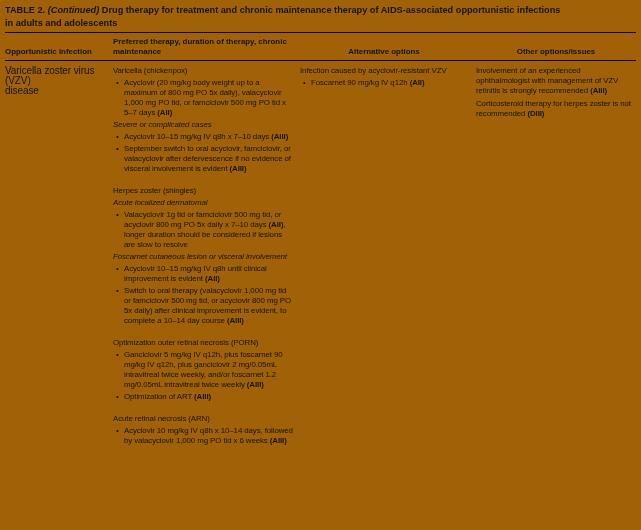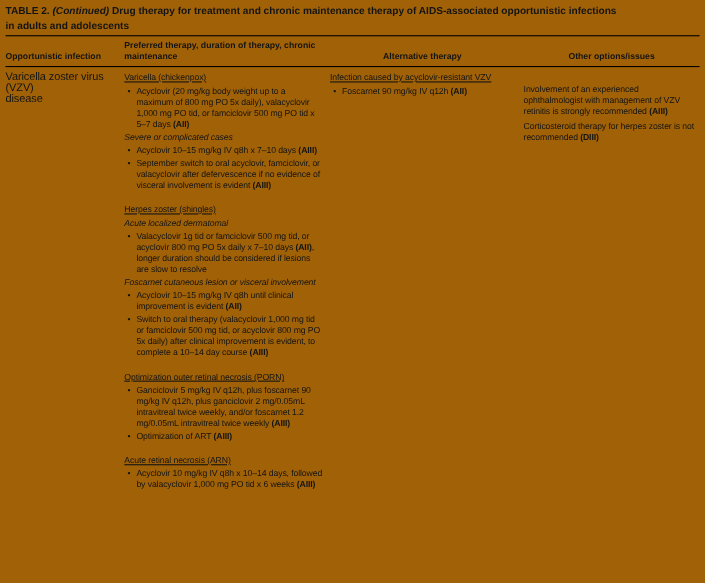--- a/index.html
+++ b/index.html
@@ -43,42 +43,42 @@
   .c1 { width:108px; box-sizing:border-box; padding-right:5px; }
   .c2 { width:187px; box-sizing:border-box; padding-right:6px; }
   .c3 { width:176px; box-sizing:border-box; padding-right:8px; }
   .c4 { width:160px; box-sizing:border-box; }
   .hdr .c3, .hdr .c4 { text-align:center; }
   .cell-infection { font-size:10px; white-space:pre-line; }
   
   .blk { margin-top:2px; }
   .blk:first-child { margin-top:0; }
   .blk.gap { margin-top:12px; }
-  .heading { text-decoration:underline; }
+  .heading { }
   .subheading { font-style:italic; }
   .bullet { position:relative; padding-left:11px; }
   .marker { position:absolute; left:3px; top:0; }
   .b { font-weight:bold; }
   .para { margin-top:3px; }
-  .para:first-child { margin-top:11px; }
+  .para:first-child { margin-top:0; }
 </style>
 </head>
 <body>
 
 <div class="page">
 
   <div class="title">
     <div><span>TABLE 2. </span><span class="it">(Continued)</span><span> Drug therapy for treatment and chronic maintenance therapy of AIDS-associated opportunistic infections</span></div>
     <div>in adults and adolescents</div>
   </div>
 
   <div class="hdr">
     <div class="c1">Opportunistic infection</div>
     <div class="c2">Preferred therapy, duration of therapy, chronic maintenance</div>
-    <div class="c3">Alternative therapy</div>
+    <div class="c3">Alternative options</div>
     <div class="c4">Other options/issues</div>
   </div>
 
   <div class="bodyrow">
     <div class="c1 cell-infection">Varicella zoster virus (VZV)
 disease</div>
     <div class="c2">
         <div class="blk heading"><span>Varicella (chickenpox)</span></div>
         <div class="blk bullet"><span class="marker">•</span><span>Acyclovir (20 mg/kg body weight up to a maximum of 800 mg PO 5x daily), valacyclovir 1,000 mg PO tid, or famciclovir 500 mg PO tid x 5–7 days </span><span class="b">(AII)</span></div>
         <div class="blk subheading"><span>Severe or complicated cases</span></div>

